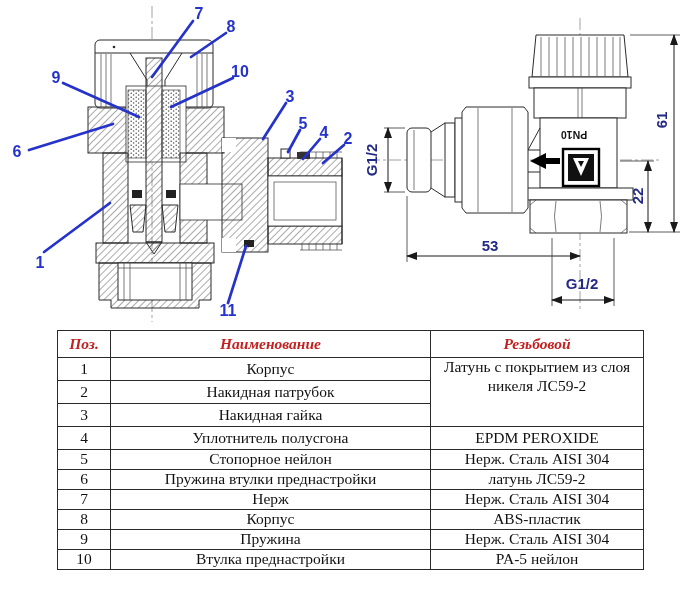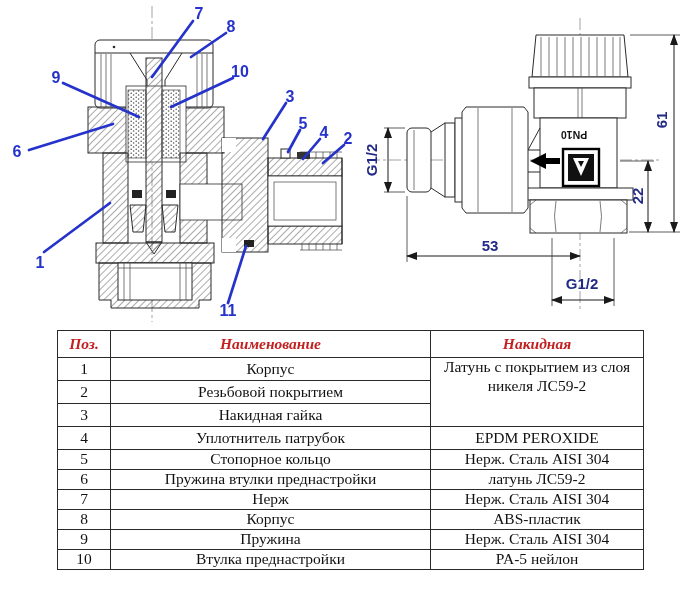--- a/index.html
+++ b/index.html
@@ -242,43 +242,43 @@
 <table class="parts">
   <colgroup>
         <col style="width:53px">
         <col style="width:320px">
         <col style="width:213px">
       </colgroup>
   <tbody>
         <tr>
     <th>Поз.</th>
     <th>Наименование</th>
-    <th>Накидная</th>
+    <th>Резьбовой</th>
   </tr>
   <tr class="tall">
     <td>1</td>
     <td>Корпус</td>
     <td class="mat-span" rowspan="3">Латунь с покрытием из слоя никеля ЛС59-2</td>
   </tr>
   <tr class="tall">
     <td>2</td>
-    <td>Резьбовой покрытием</td>
+    <td>Накидная патрубок</td>
   </tr>
   <tr class="tall">
     <td>3</td>
     <td>Накидная гайка</td>
   </tr>
   <tr class="tall">
     <td>4</td>
-    <td>Уплотнитель патрубок</td>
+    <td>Уплотнитель полусгона</td>
     <td>EPDM PEROXIDE</td>
   </tr>
   <tr>
     <td>5</td>
-    <td>Стопорное кольцо</td>
+    <td>Стопорное нейлон</td>
     <td>Нерж. Сталь AISI 304</td>
   </tr>
   <tr>
     <td>6</td>
     <td>Пружина втулки преднастройки</td>
     <td>латунь ЛС59-2</td>
   </tr>
   <tr>
     <td>7</td>
     <td>Нерж</td>

